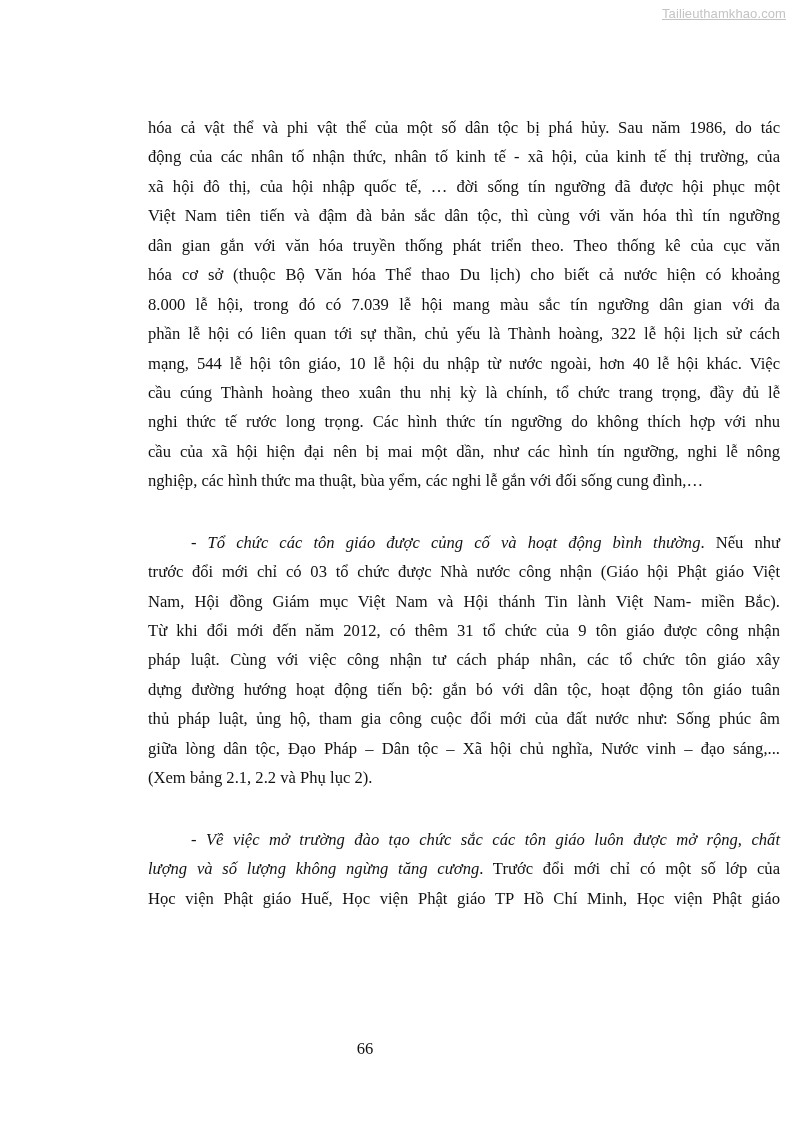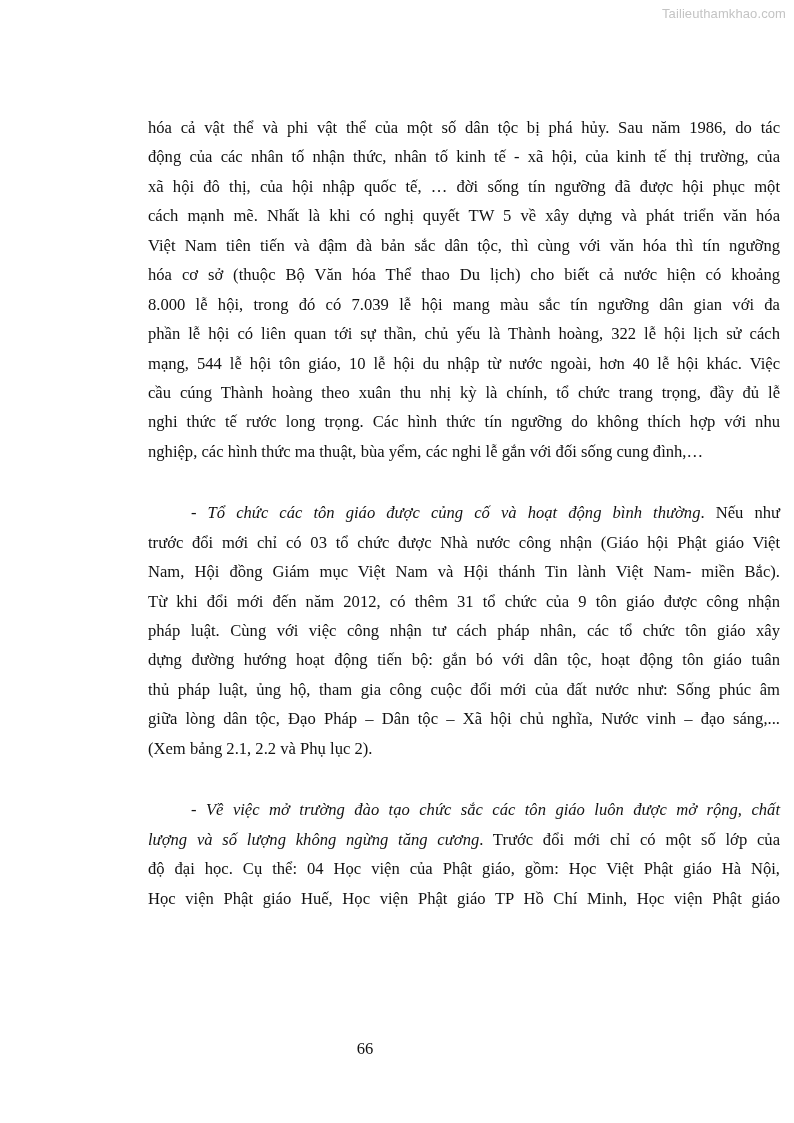--- a/index.html
+++ b/index.html
@@ -1,20 +1,20 @@
 <!DOCTYPE html>
 <html><head>
 <meta charset="utf-8">
 <style>
   html, body { margin: 0; padding: 0; background: #ffffff; }
   body { width: 794px; height: 1123px; position: relative; overflow: hidden; }
   .watermark {
     position: absolute; top: 6px; right: 8px;
     font-family: "Liberation Sans", sans-serif;
-    font-size: 13px; color: #c4c4c4; letter-spacing: 0.1px;
+    font-size: 13px; color: #c4c4c4; letter-spacing: 0.1px; text-decoration: underline;
   }
   .page-body {
     position: absolute; left: 148px; top: 113px; width: 632px;
     font-family: "Liberation Serif", serif; font-size: 16.6px; color: #111;
   }
   .line {
     height: 29.45px; line-height: 29.45px;
     white-space: nowrap; overflow: visible;
     text-align: justify; text-align-last: justify;
   }
@@ -28,39 +28,39 @@
 </style>
 </head>
 <body>
 
 <div class="watermark">Tailieuthamkhao.com</div>
 
 <div class="page-body">
   <div class="line"><span>hóa cả vật thể và phi vật thể của một số dân tộc bị phá hủy. Sau năm 1986, do tác</span></div>
   <div class="line"><span>động của các nhân tố nhận thức, nhân tố kinh tế - xã hội, của kinh tế thị trường, của</span></div>
   <div class="line"><span>xã hội đô thị, của hội nhập quốc tế, … đời sống tín ngưỡng đã được hội phục một</span></div>
-  <div class="line"><span>cách mạnh mẽ. Nhất là khi có nghị quyết TW 5 về xây dựng và phát triển văn hóa</span></div>
   <div class="line"><span>Việt Nam tiên tiến và đậm đà bản sắc dân tộc, thì cùng với văn hóa thì tín ngưỡng</span></div>
+  <div class="line"><span>dân gian gắn với văn hóa truyền thống phát triển theo. Theo thống kê của cục văn</span></div>
   <div class="line"><span>hóa cơ sở (thuộc Bộ Văn hóa Thể thao Du lịch) cho biết cả nước hiện có khoảng</span></div>
   <div class="line"><span>8.000 lễ hội, trong đó có 7.039 lễ hội mang màu sắc tín ngưỡng dân gian với đa</span></div>
   <div class="line"><span>phần lễ hội có liên quan tới sự thần, chủ yếu là Thành hoàng, 322 lễ hội lịch sử cách</span></div>
   <div class="line"><span>mạng, 544 lễ hội tôn giáo, 10 lễ hội du nhập từ nước ngoài, hơn 40 lễ hội khác. Việc</span></div>
   <div class="line"><span>cầu cúng Thành hoàng theo xuân thu nhị kỳ là chính, tổ chức trang trọng, đầy đủ lễ</span></div>
   <div class="line"><span>nghi thức tế rước long trọng. Các hình thức tín ngưỡng do không thích hợp với nhu</span></div>
+  <div class="line"><span>cầu của xã hội hiện đại nên bị mai một dần, như các hình tín ngưỡng, nghi lễ nông</span></div>
   <div class="line last"><span>nghiệp, các hình thức ma thuật, bùa yểm, các nghi lễ gắn với đối sống cung đình,…</span></div>
 
   <div class="line indent"><span class="it">- Tổ chức các tôn giáo được củng cố và hoạt động bình thường</span><span>. Nếu như</span></div>
   <div class="line"><span>trước đổi mới chỉ có 03 tổ chức được Nhà nước công nhận (Giáo hội Phật giáo Việt</span></div>
   <div class="line"><span>Nam, Hội đồng Giám mục Việt Nam và Hội thánh Tin lành Việt Nam- miền Bắc).</span></div>
   <div class="line"><span>Từ khi đổi mới đến năm 2012, có thêm 31 tổ chức của 9 tôn giáo được công nhận</span></div>
   <div class="line"><span>pháp luật. Cùng với việc công nhận tư cách pháp nhân, các tổ chức tôn giáo xây</span></div>
   <div class="line"><span>dựng đường hướng hoạt động tiến bộ: gắn bó với dân tộc, hoạt động tôn giáo tuân</span></div>
   <div class="line"><span>thủ pháp luật, ủng hộ, tham gia công cuộc đổi mới của đất nước như: Sống phúc âm</span></div>
   <div class="line"><span>giữa lòng dân tộc, Đạo Pháp – Dân tộc – Xã hội chủ nghĩa, Nước vinh – đạo sáng,...</span></div>
   <div class="line last"><span>(Xem bảng 2.1, 2.2 và Phụ lục 2).</span></div>
 
   <div class="line indent"><span class="it">- Về việc mở trường đào tạo chức sắc các tôn giáo luôn được mở rộng, chất</span></div>
   <div class="line"><span class="it">lượng và số lượng không ngừng tăng cương</span><span>. Trước đổi mới chỉ có một số lớp của</span></div>
-  <div class="line"><span>độ đại học. Cụ thể: 04 Học viện của Phật giáo, gồm: Học Việt Phật giáo Hà Nội,</span></div>
   <div class="line"><span>Học viện Phật giáo Huế, Học viện Phật giáo TP Hồ Chí Minh, Học viện Phật giáo</span></div>
 </div>
 
 <div class="page-number">66</div>
 
 </body></html>

